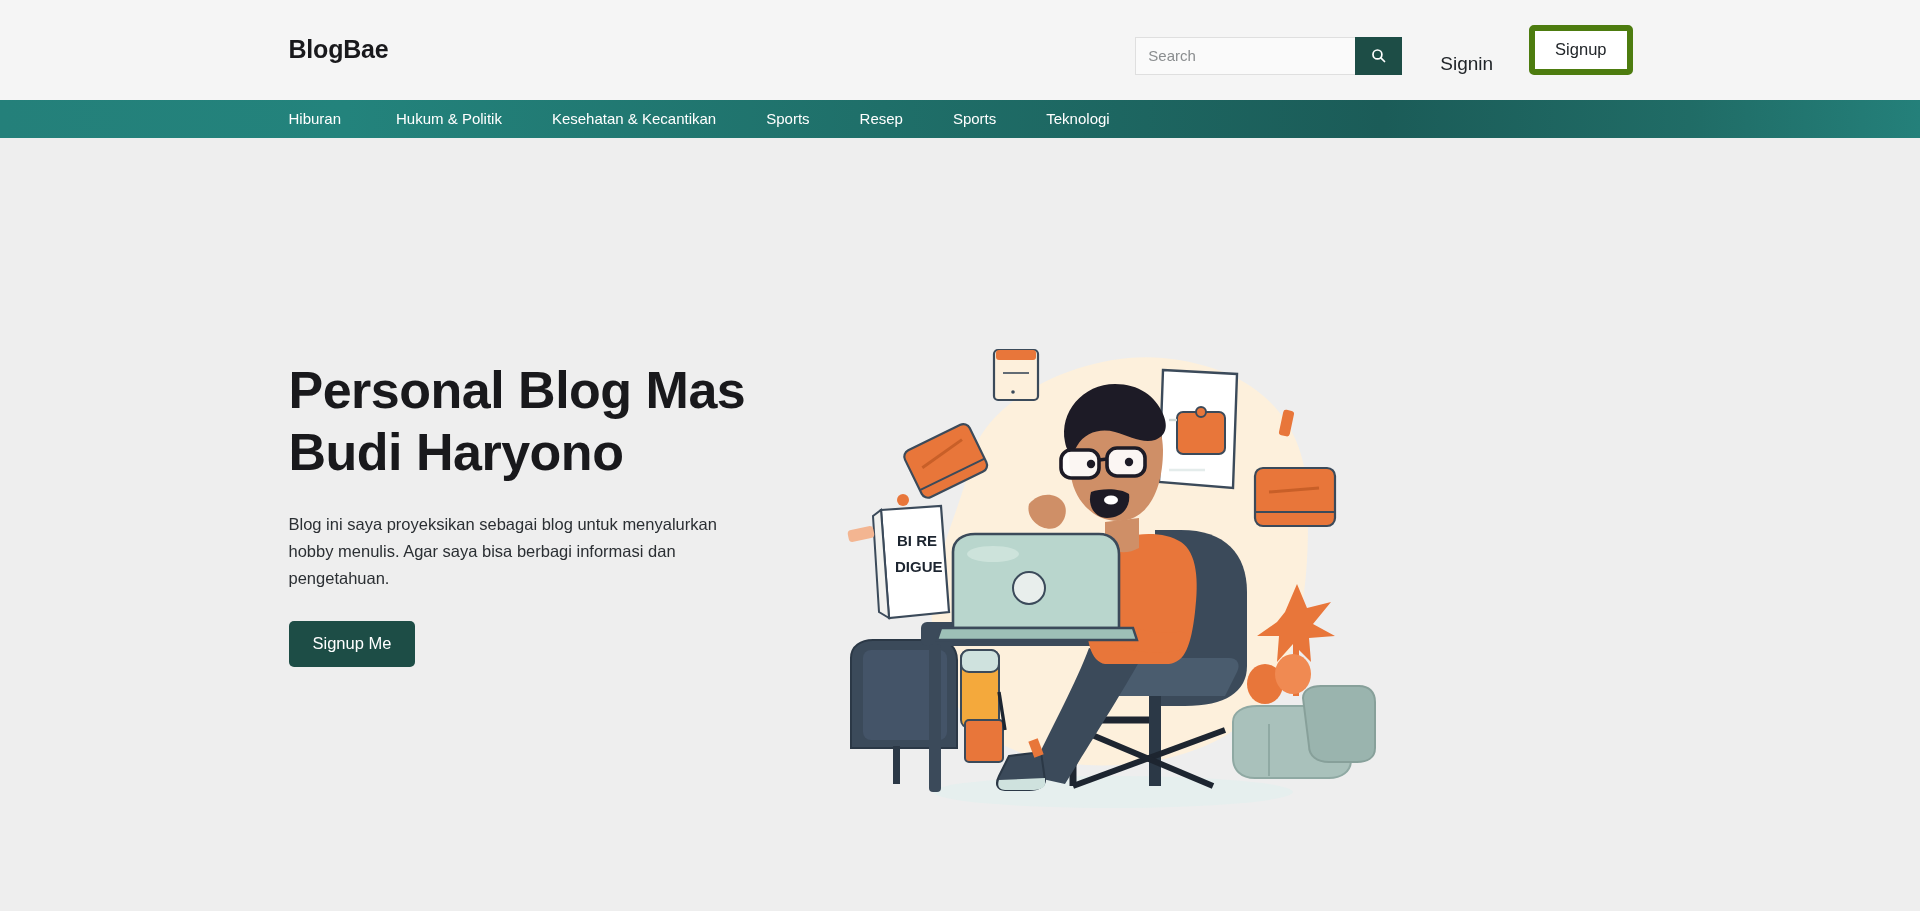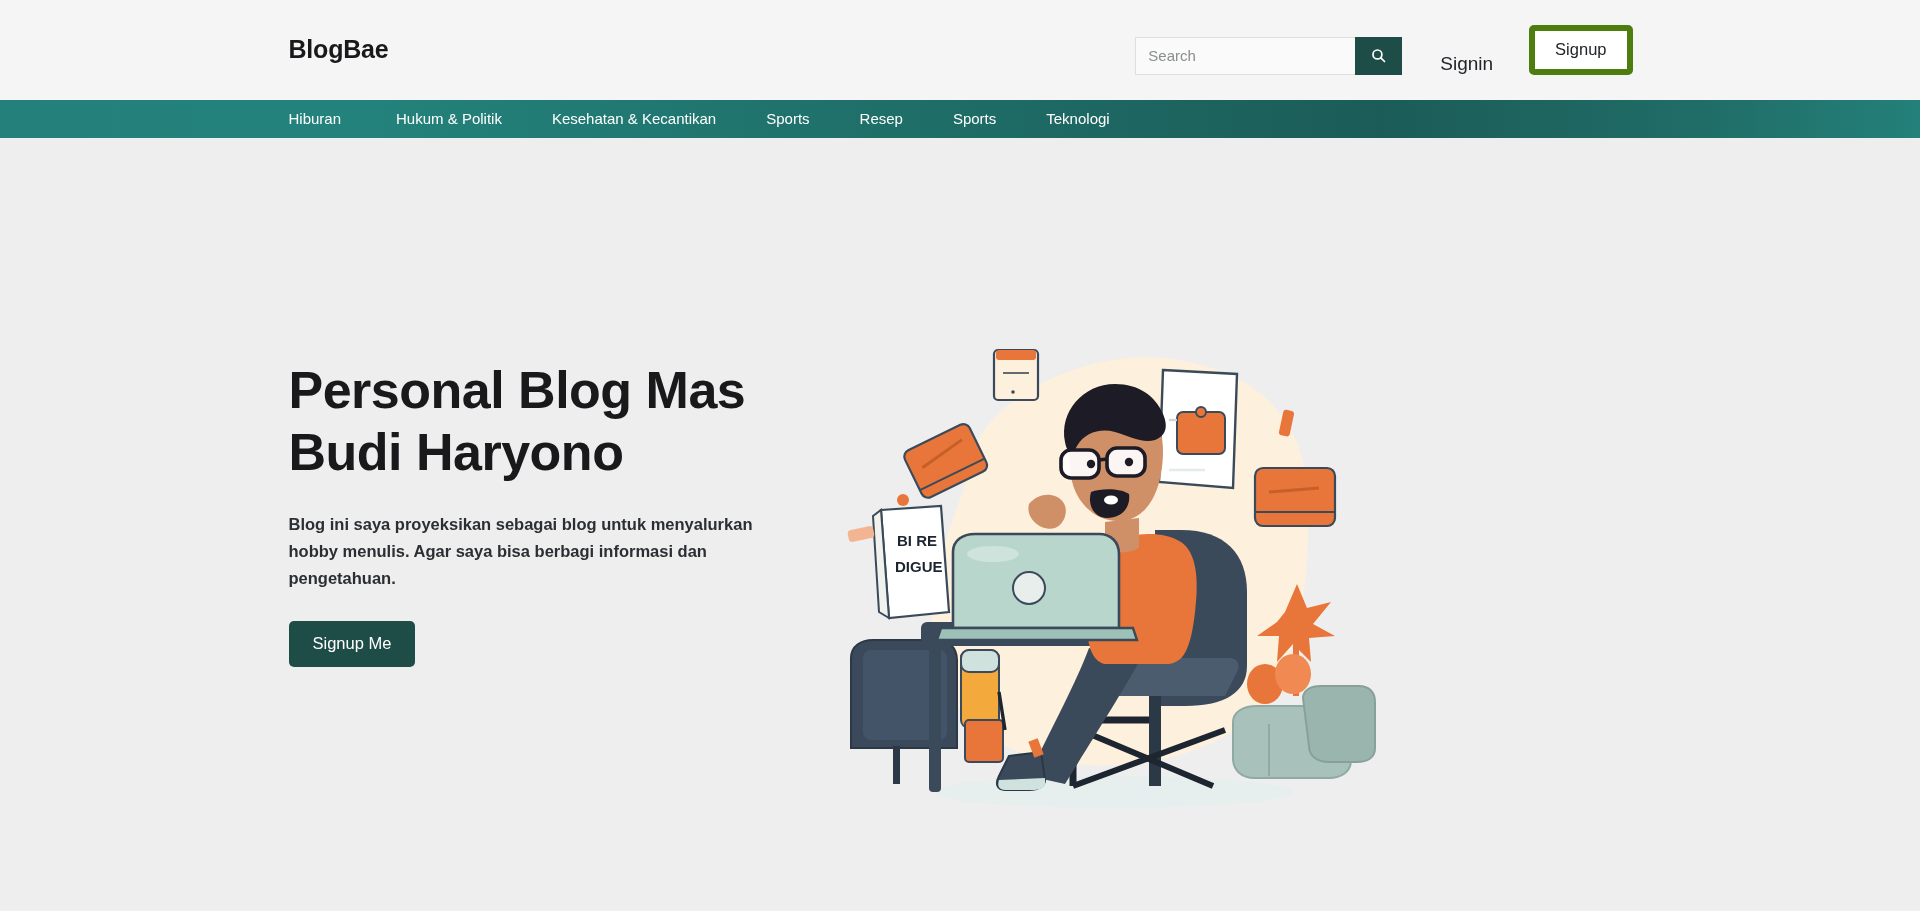--- a/index.html
+++ b/index.html
@@ -167,21 +167,20 @@
     letter-spacing: -0.5px;
     margin-bottom: 28px;
   }
 
   .hero-desc {
     font-size: 16.5px;
     line-height: 1.62;
     color: #2b2f33;
     width: 472px;
     margin-bottom: 30px;
-    font-weight: bold;
   }
 
   .contact-btn {
     font-family: "Liberation Sans", sans-serif;
     font-size: 16.5px;
     color: #ffffff;
     background: #1d4d46;
     border: none;
     border-radius: 5px;
     padding: 13px 24px 14px;

